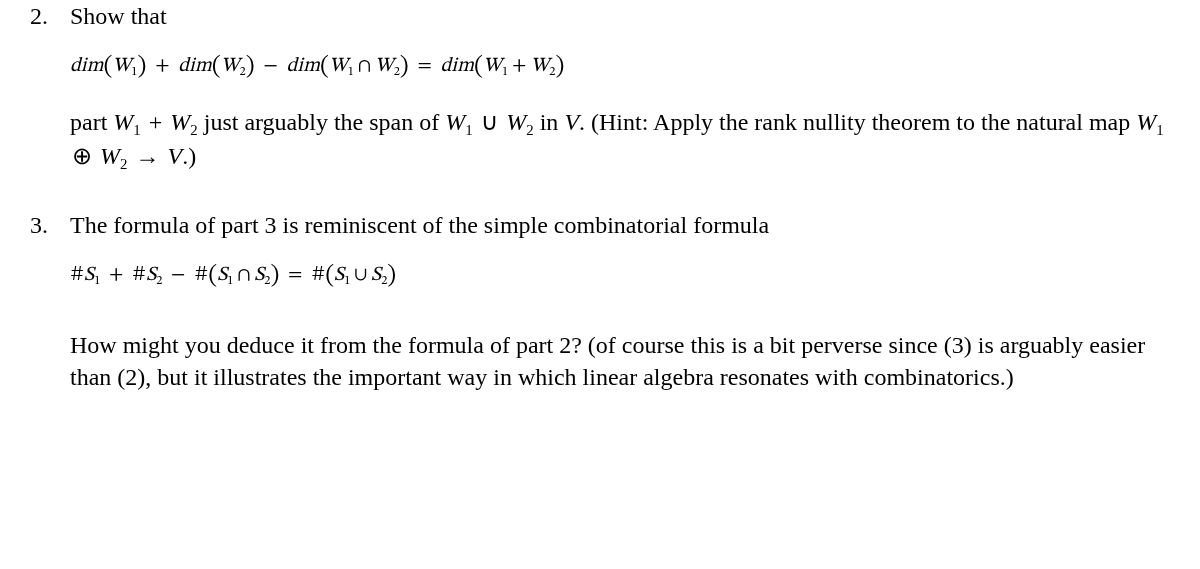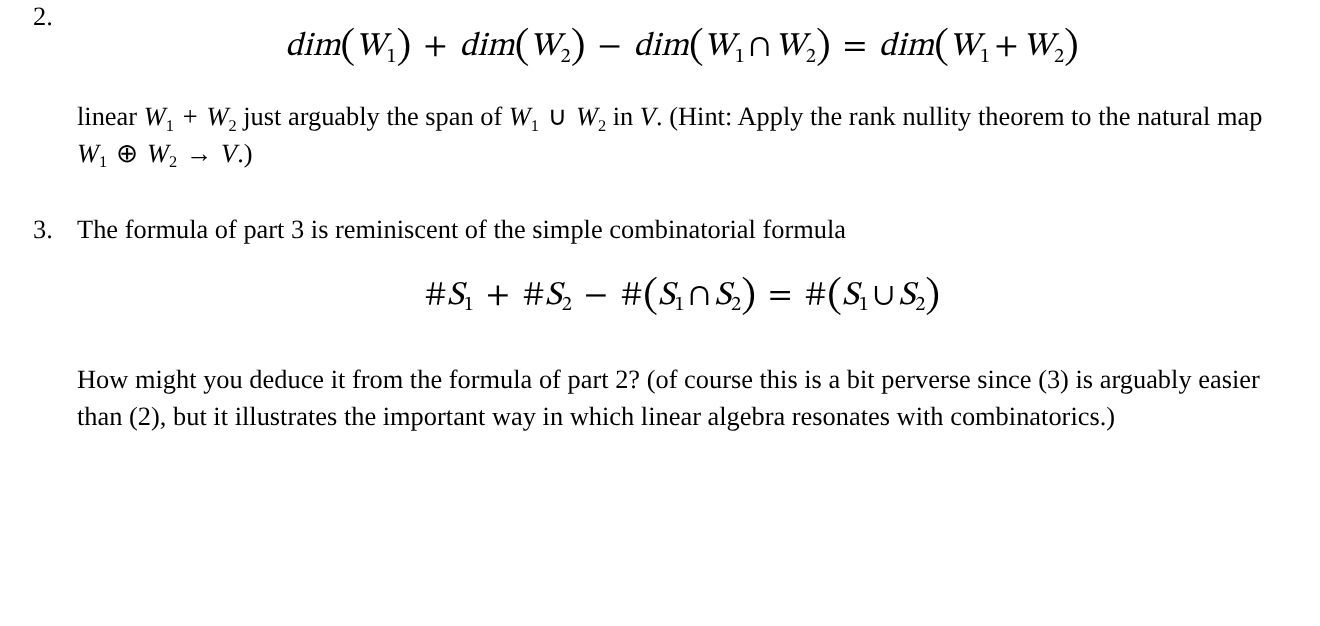--- a/index.html
+++ b/index.html
@@ -22,25 +22,25 @@
     margin-bottom: 35px;
   }
   .num {
     width: 40px;
     flex: 0 0 40px;
   }
   .body {
     flex: 1;
   }
   .eqline {
-    text-align: center;
+    text-align: left;
     font-style: italic;
     font-family: "Cambria Math", "STIX Two Math", "Times New Roman", serif;
     margin: 18px 0 22px 0;
-    font-size: 30px;
+    font-size: 20px;
     white-space: nowrap;
   }
   .it { font-style: italic; }
   .sub {
     font-size: 0.62em;
     vertical-align: -0.32em;
     font-style: normal;
   }
   .paren {
     font-size: 1.25em;
@@ -56,33 +56,34 @@
   .para2 { margin-top: 36px; }
 </style>
 </head>
 <body>
 
 <div class="page">
 
   <div class="problem">
     <div class="num">2.</div>
     <div class="body">
+      <div>Show that</div>
 
       <div class="eqline">
         <span>dim</span><span class="paren">(</span><span>W</span><span class="sub">1</span><span class="paren">)</span>
         <span class="op">+</span>
         <span>dim</span><span class="paren">(</span><span>W</span><span class="sub">2</span><span class="paren">)</span>
         <span class="op">−</span>
         <span>dim</span><span class="paren">(</span><span>W</span><span class="sub">1</span><span class="op">∩</span><span>W</span><span class="sub">2</span><span class="paren">)</span>
         <span class="op">=</span>
         <span>dim</span><span class="paren">(</span><span>W</span><span class="sub">1</span><span class="op">+</span><span>W</span><span class="sub">2</span><span class="paren">)</span>
       </div>
 
       <div class="para">
-        <span>linear </span><span class="it">W</span><span class="sub">1</span>
+        <span>part </span><span class="it">W</span><span class="sub">1</span>
         <span class="sp">+</span>
         <span class="it">W</span><span class="sub">2</span><span> just arguably the span of </span><span class="it">W</span><span class="sub">1</span>
         <span class="sp">∪</span>
         <span class="it">W</span><span class="sub">2</span><span> in </span><span class="it">V</span><span>. (Hint: Apply the rank nullity theorem to the natural map </span><span class="it">W</span><span class="sub">1</span>
         <span class="sp">⊕</span>
         <span class="it">W</span><span class="sub">2</span>
         <span class="sp">→</span>
         <span class="it">V</span><span>.)</span>
       </div>
     </div>

